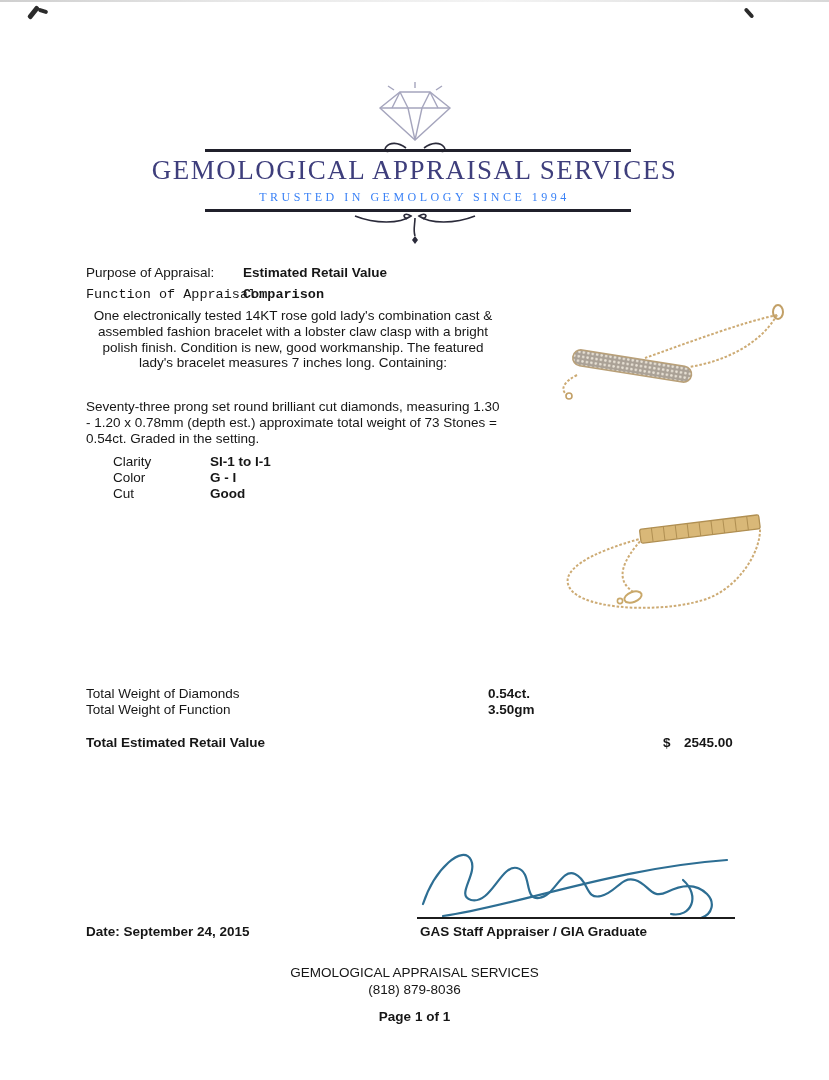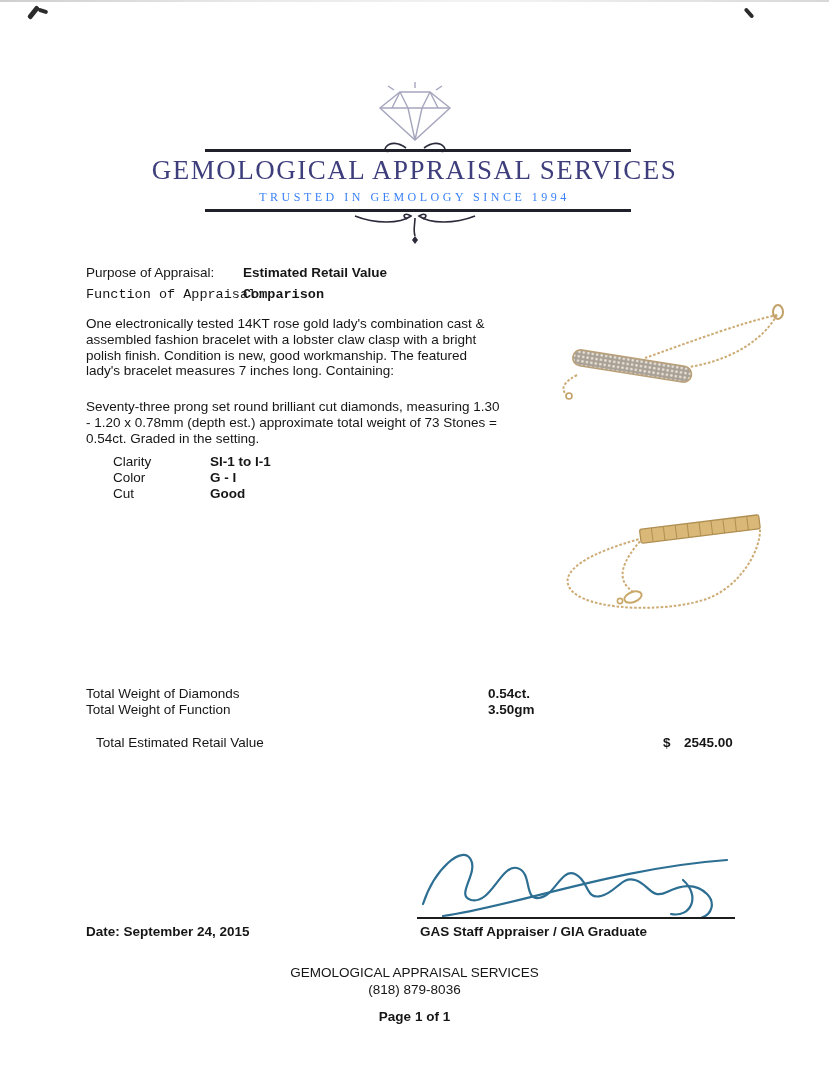--- a/index.html
+++ b/index.html
@@ -37,39 +37,39 @@
   }
   .logo-flourish{position:absolute;left:345px;top:210px;}
 
   
   .meta-label{position:absolute;left:86px;white-space:nowrap;}
   .meta-value{position:absolute;left:243px;font-weight:700;white-space:nowrap;}
   .purpose-row{top:265px;}
   .function-row{top:287px;font-family:Liberation Mono, monospace;}
 
   .para{position:absolute;left:86px;width:414px;line-height:15.8px;}
-  .para-1{top:316px;}
+  .para-1{top:308px;text-align:center;}
   .para-2{top:399px;}
 
   .grades{position:absolute;left:113px;top:454px;}
   .grade-row{display:flex;height:16px;}
   .grade-label{width:97px;}
   .grade-value{font-weight:700;}
 
   
   .photo{position:absolute;}
   .photo-1{left:535px;top:295px;}
   .photo-2{left:523px;top:500px;}
 
   
   .tot-label{position:absolute;left:86px;white-space:nowrap;}
   .tot-value{position:absolute;left:488px;font-weight:700;white-space:nowrap;}
   .tot-row-1{top:686px;}
   .tot-row-2{top:702px;}
-  .grand-label{position:absolute;left:96px;top:735px;font-weight:400;}
+  .grand-label{position:absolute;left:86px;top:735px;font-weight:700;}
   .grand-currency{position:absolute;left:663px;top:735px;font-weight:700;}
   .grand-value{position:absolute;left:684px;top:735px;font-weight:700;}
 
   
   .signature-svg{position:absolute;left:415px;top:838px;}
   .signature-line{position:absolute;left:417px;top:917px;width:318px;height:2px;background:#1c1c1c;}
   .date-label{position:absolute;left:86px;top:924px;font-weight:700;}
   .appraiser-label{position:absolute;left:420px;top:924px;font-weight:700;}
 
   

